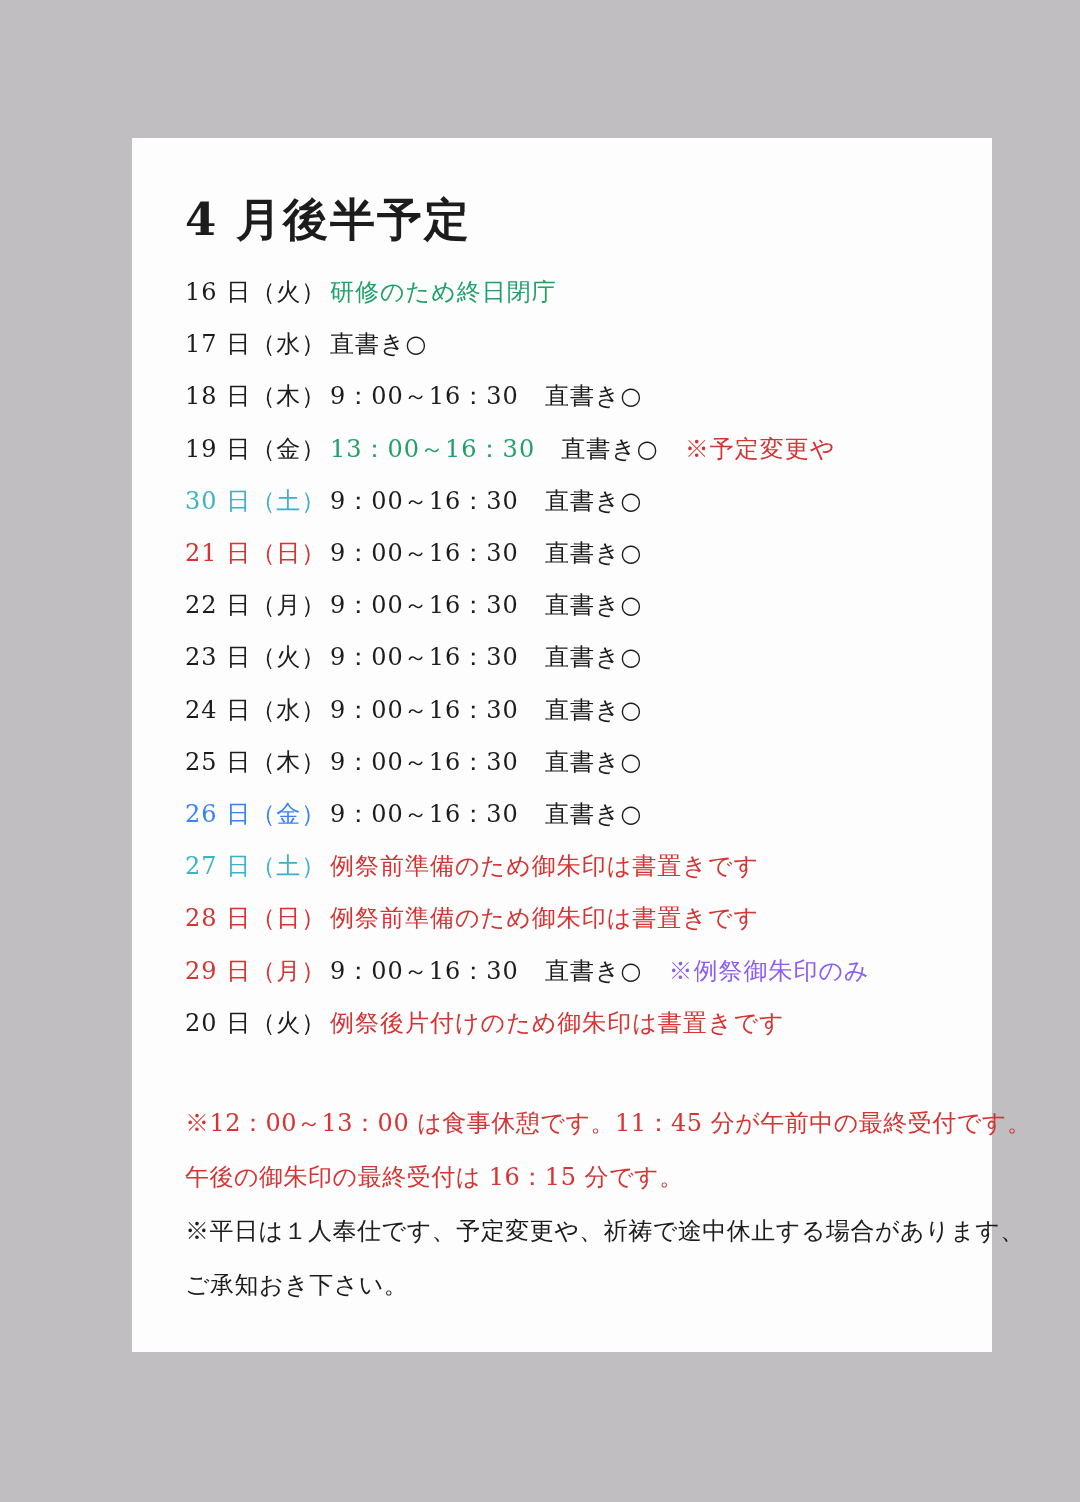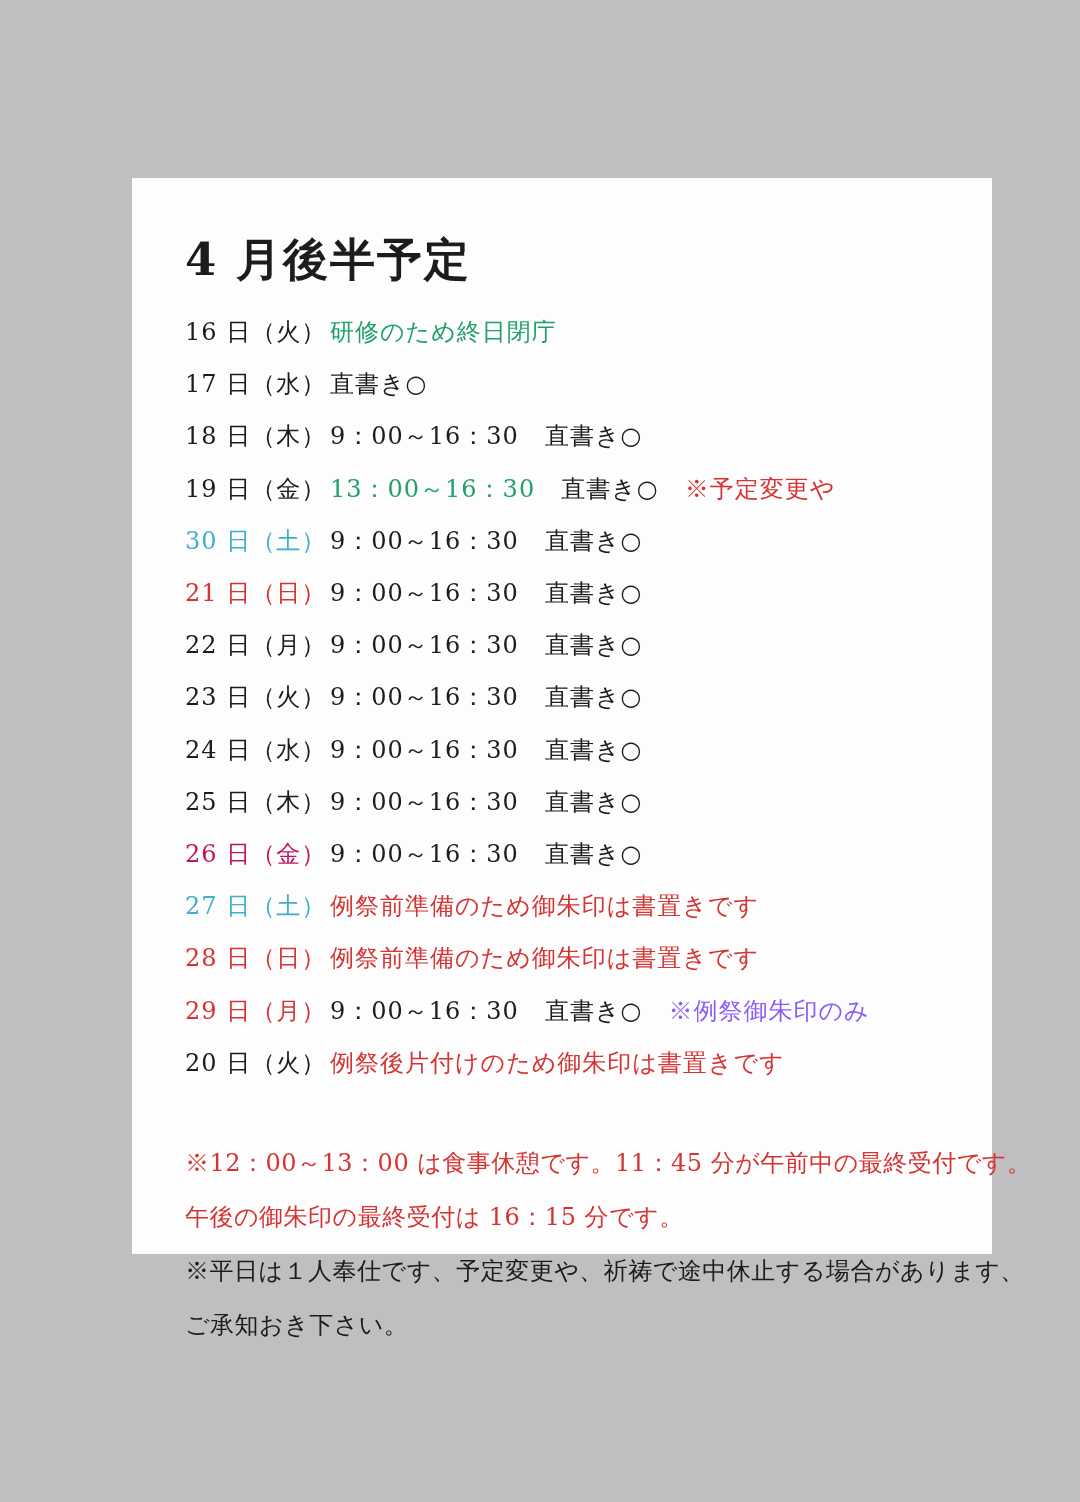--- a/index.html
+++ b/index.html
@@ -12,23 +12,22 @@
     height: 1502px;
     background: #c0bec0;
     font-family: "DejaVu Serif", "Liberation Serif", serif;
     overflow: hidden;
   }
   .page {
     position: absolute;
     left: 132px;
     top: 138px;
     width: 860px;
-    height: 1076px;
+    height: 1214px;
     background: #fdfdfd;
-    margin-top: 40px;
   }
   .title {
     position: absolute;
     left: 53px;
     top: 56px;
     font-size: 45px;
     line-height: 52px;
     font-weight: 600;
     letter-spacing: 2px;
     white-space: nowrap;
@@ -151,21 +150,21 @@
 
   <div class="row">
     <span class="row-date" style="color: rgb(28, 28, 28);">25 日（木）</span>
     <span class="row-segments">
           <span class="seg" style="color: rgb(28, 28, 28);">9：00～16：30</span>
           <span class="seg" style="color: rgb(28, 28, 28);">直書き○</span>
         </span>
   </div>
 
   <div class="row">
-    <span class="row-date" style="color: #be185d;">26 日（金）</span>
+    <span class="row-date" style="color: #3b82f6;">26 日（金）</span>
     <span class="row-segments">
           <span class="seg" style="color: rgb(28, 28, 28);">9：00～16：30</span>
           <span class="seg" style="color: rgb(28, 28, 28);">直書き○</span>
         </span>
   </div>
 
   <div class="row">
     <span class="row-date" style="color: rgb(62, 177, 200);">27 日（土）</span>
     <span class="row-segments">
           <span class="seg" style="color: rgb(214, 51, 51);">例祭前準備のため御朱印は書置きです</span>

